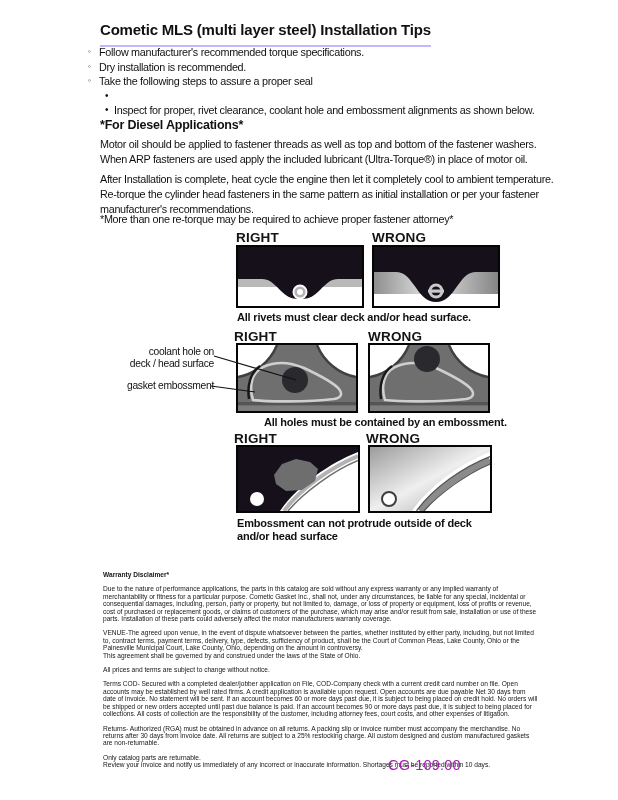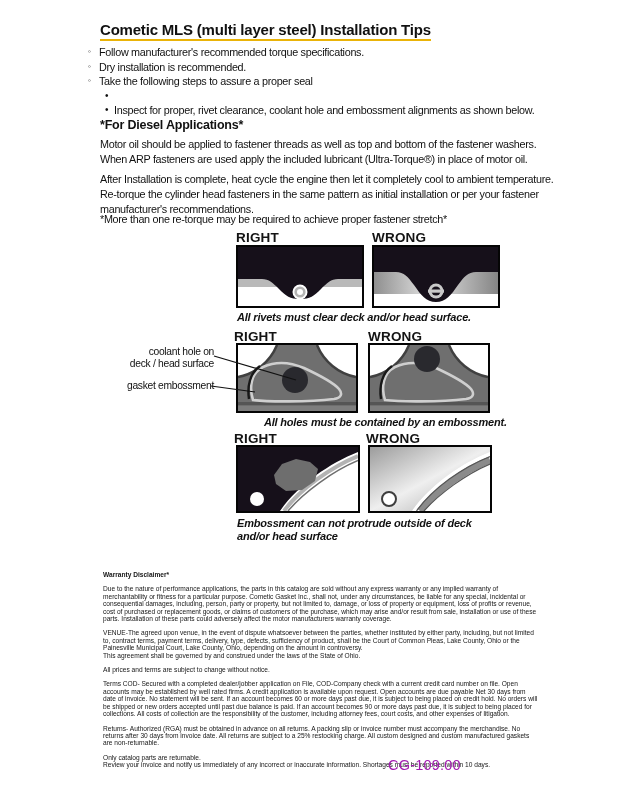--- a/index.html
+++ b/index.html
@@ -1,38 +1,38 @@
 <!DOCTYPE html>
 <html><head>
 <meta charset="utf-8">
 <style>
   html,body{margin:0;padding:0;background:#fff;}
   .page{position:relative;width:618px;height:800px;background:#ffffff;overflow:hidden;
         font-family:"Liberation Sans",sans-serif;color:#111;}
 
   .title{position:absolute;left:100px;top:21px;font-size:15px;font-weight:bold;
-         letter-spacing:-0.2px;border-bottom:2px solid #eab308;padding-bottom:1px;}
+         letter-spacing:-0.2px;border-bottom:2px solid #c4b5fd;padding-bottom:7px;}
 
   .tips{position:absolute;left:88px;top:45px;width:480px;font-size:10.8px;
         letter-spacing:-0.3px;line-height:14.6px;}
   .tip{display:flex;align-items:flex-start;}
   .mk1{width:11px;font-size:8px;line-height:14.6px;flex:0 0 11px;}
   .sub{margin-left:17px;}
   .mk2{width:9px;font-size:10px;flex:0 0 9px;line-height:14.6px;}
 
   .diesel-h{position:absolute;left:100px;top:118px;font-size:12.5px;font-weight:bold;letter-spacing:-0.2px;text-align:center;}
   .para{position:absolute;left:100px;width:462px;font-size:10.8px;letter-spacing:-0.3px;line-height:15.2px;}
   .p1{top:137px;}
   .p2{top:172px;}
   .pnote{top:212px;}
 
   .dlab{position:absolute;width:128px;font-size:13.5px;letter-spacing:0.2px;color:#141414;font-weight:bold;}
   .dbox{position:absolute;border:2px solid #050505;background:#fff;}
   .dbox svg{display:block;}
-  .dcap{position:absolute;font-size:11px;font-weight:bold;letter-spacing:-0.2px;line-height:12.5px;color:#111;font-style:italic;}
+  .dcap{position:absolute;font-size:11px;font-weight:bold;letter-spacing:-0.2px;line-height:12.5px;color:#111;}
   .pre{white-space:pre-line;}
 
   .sidelabel{position:absolute;width:106px;text-align:right;font-size:10.3px;
              letter-spacing:-0.3px;line-height:11.5px;color:#111;}
   .leader{position:absolute;left:110px;top:348px;pointer-events:none;}
 
   .disclaimer{position:absolute;left:103px;top:571px;width:436px;font-size:6.6px;
               line-height:7.4px;color:#161616;letter-spacing:0;}
   .disclaimer .dh{font-weight:bold;margin-bottom:7px;}
   .disclaimer p{margin:0 0 7px 0;}
@@ -64,21 +64,21 @@
     </div>
     <div class="tip sub">
       <span class="mk2">•</span>
       <span>Inspect for proper, rivet clearance, coolant hole and embossment alignments as shown below.</span>
     </div>
   </div>
 
   <div class="diesel-h">*For Diesel Applications*</div>
   <div class="para p2">After Installation is complete, heat cycle the engine then let it completely cool to ambient temperature. Re-torque the cylinder head fasteners in the same pattern as initial installation or per your fastener manufacturer's recommendations.</div>
   <div class="para p1">Motor oil should be applied to fastener threads as well as top and bottom of the fastener washers. When ARP fasteners are used apply the included lubricant (Ultra-Torque®) in place of motor oil.</div>
-  <div class="para pnote">*More than one re-torque may be required to achieve proper fastener stretch*</div>
+  <div class="para pnote">*More than one re-torque may be required to achieve proper fastener attorney*</div>
 
   <div class="dlab" style="left:236px;top:230px;">RIGHT</div>
   <div class="dlab" style="left:372px;top:230px;">WRONG</div>
 
   <div class="dbox" style="left:236px;top:245px;">
     <svg width="124" height="59" viewBox="0 0 124 59">
       <rect x="0" y="0" width="124" height="59" fill="#ffffff"></rect>
       <rect x="0" y="32" width="124" height="8" fill="#b9b9b9"></rect>
       <path d="M0,0 H124 V32 H100 C93,32 89,36 83,42 C76,49 72,52 62,52 C52,52 48,49 41,42 C35,36 31,32 24,32 H0 Z" fill="#16101a"></path>
       <circle cx="62" cy="45" r="7.5" fill="#ffffff"></circle>

